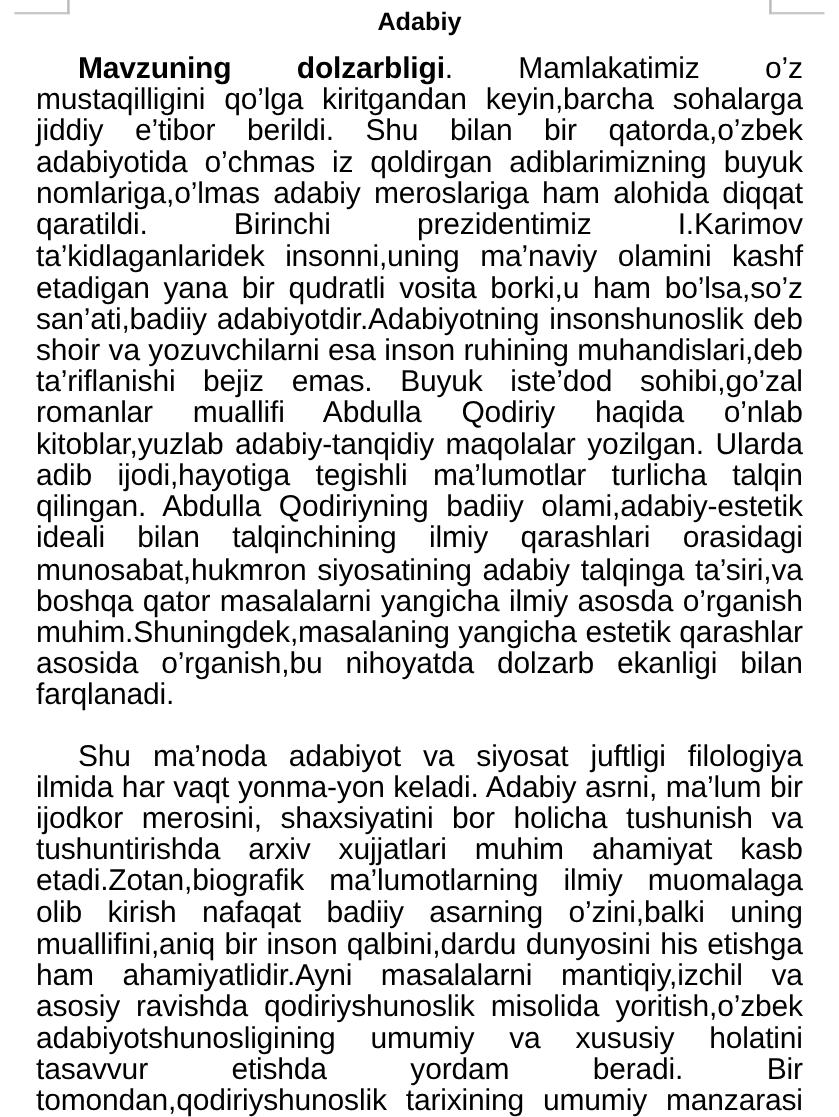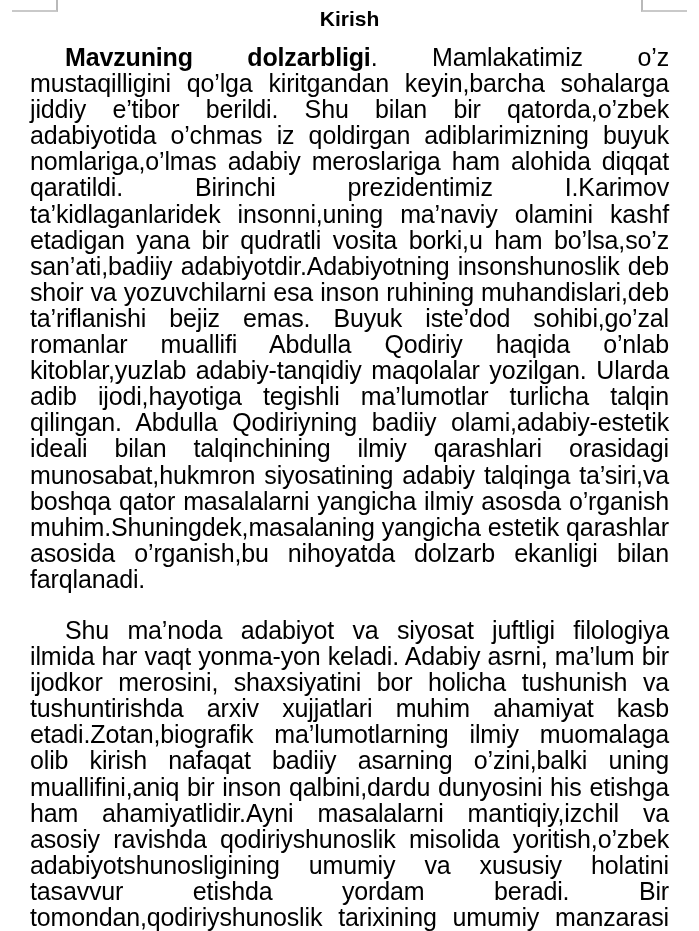--- a/index.html
+++ b/index.html
@@ -91,20 +91,20 @@
 </head>
 <body>
 
 <div class="page">
 
   <span class="crop-mark tl"></span>
   <span class="crop-mark tr"></span>
 
   <div class="doc">
 
-    <h1 class="doc-title">Kirish</h1>
+    <h1 class="doc-title">Adabiy</h1>
 
     <p class="para first"><span class="lead">Mavzuning dolzarbligi</span><span>. Mamlakatimiz o’z mustaqilligini qo’lga kiritgandan keyin,barcha sohalarga jiddiy e’tibor berildi. Shu bilan bir qatorda,o’zbek adabiyotida o’chmas iz qoldirgan adiblarimizning buyuk nomlariga,o’lmas adabiy meroslariga ham alohida diqqat qaratildi. Birinchi prezidentimiz I.Karimov ta’kidlaganlaridek insonni,uning ma’naviy olamini kashf etadigan yana bir qudratli vosita borki,u ham bo’lsa,so’z san’ati,badiiy adabiyotdir.Adabiyotning insonshunoslik deb shoir va yozuvchilarni esa inson ruhining muhandislari,deb ta’riflanishi bejiz emas. Buyuk iste’dod sohibi,go’zal romanlar muallifi Abdulla Qodiriy haqida o’nlab kitoblar,yuzlab adabiy-tanqidiy maqolalar yozilgan. Ularda adib ijodi,hayotiga tegishli ma’lumotlar turlicha talqin qilingan. Abdulla Qodiriyning badiiy olami,adabiy-estetik ideali bilan talqinchining ilmiy qarashlari orasidagi munosabat,hukmron siyosatining adabiy talqinga ta’siri,va boshqa qator masalalarni yangicha ilmiy asosda o’rganish muhim.Shuningdek,masalaning yangicha estetik qarashlar asosida o’rganish,bu nihoyatda dolzarb ekanligi bilan farqlanadi.</span></p>
 
     <p class="para second"><span>Shu ma’noda adabiyot va siyosat juftligi filologiya ilmida har vaqt yonma-yon keladi. Adabiy asrni, ma’lum bir ijodkor merosini, shaxsiyatini bor holicha tushunish va tushuntirishda arxiv xujjatlari muhim ahamiyat kasb etadi.Zotan,biografik ma’lumotlarning ilmiy muomalaga olib kirish nafaqat badiiy asarning o’zini,balki uning muallifini,aniq bir inson qalbini,dardu dunyosini his etishga ham ahamiyatlidir.Ayni masalalarni mantiqiy,izchil va asosiy ravishda qodiriyshunoslik misolida yoritish,o’zbek adabiyotshunosligining umumiy va xususiy holatini tasavvur etishda yordam beradi. Bir tomondan,qodiriyshunoslik tarixining umumiy manzarasi ko’zga tashlansa, ikkinchidan,talqindagi xilma-xillik negizi,badiiy talqin va ilmiy talqin muvozanati,badiiy asarni tushunish va tushuntirish,ilmiy talqin va unga boshqa omillarning ta’siri oydinlashadi.</span></p>
 
   </div>
 </div>
 
 </body></html>

